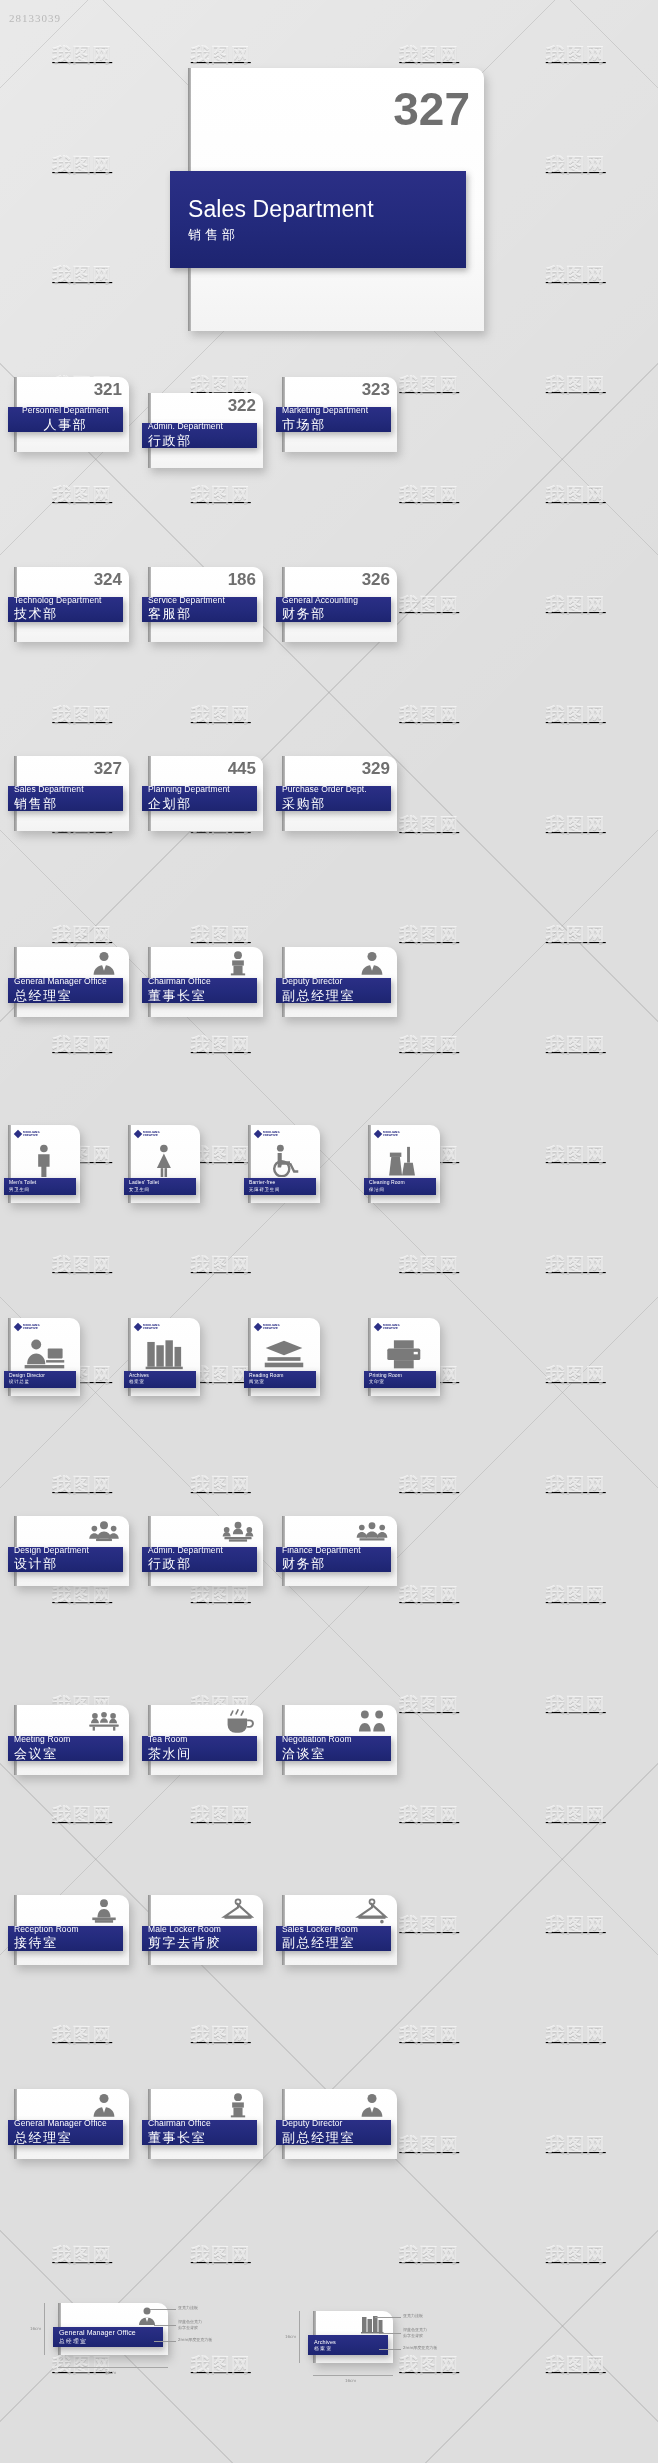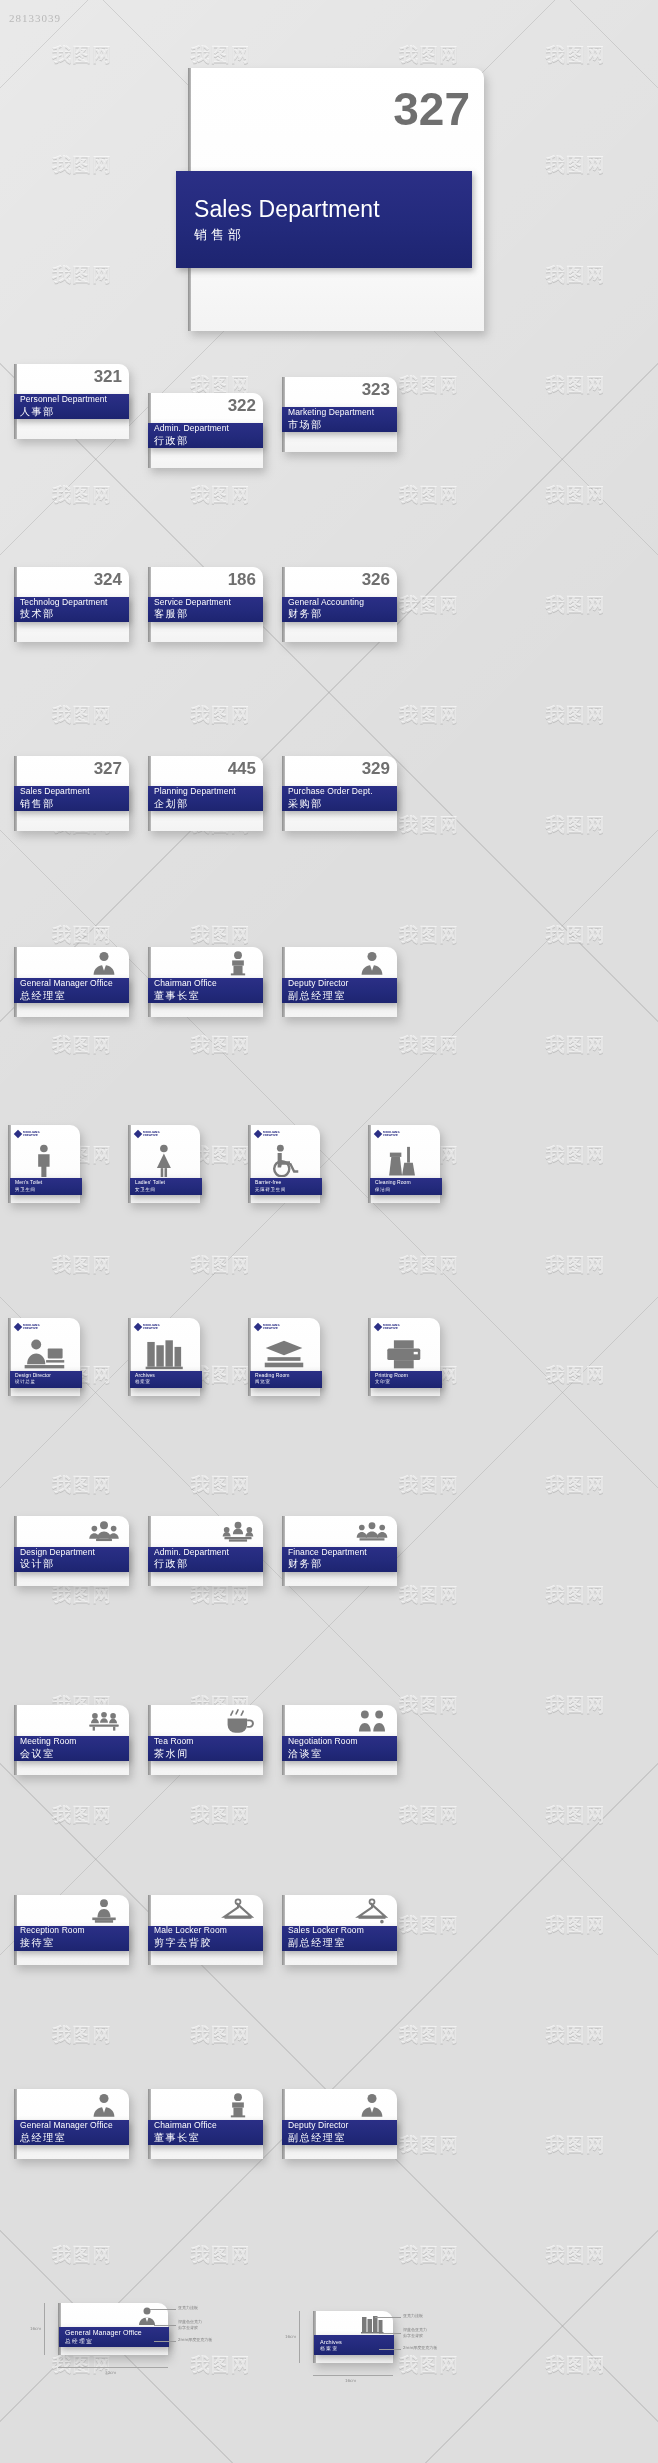--- a/index.html
+++ b/index.html
@@ -28,20 +28,21 @@
       repeating-linear-gradient(-45deg, transparent 0 164px, rgba(160,160,160,0.35) 164px 165px, transparent 165px 330px);
     z-index: 3;
   }
   .wm-grid {
     position: absolute; inset: 0;
     pointer-events: none;
     display: grid;
     grid-template-columns: repeat(4, 1fr);
     grid-auto-rows: 110px;
     z-index: 4;
+    text-decoration: underline;
   }
   .wm-grid span {
     font-size: 19px;
     font-weight: 700;
     color: rgba(255,255,255,0.62);
     text-shadow: 0 1px 0 rgba(150,150,150,0.45);
     letter-spacing: 1px;
     align-self: center;
     justify-self: center;
     font-family: "DejaVu Sans", sans-serif;
@@ -74,31 +75,30 @@
     background: linear-gradient(90deg,#8f8f8f,#bdbdbd);
   }
   .band {
     position: absolute;
     background: linear-gradient(180deg,#2b2f86 0%,#232a7c 55%,#1d2470 100%);
     box-shadow: 2px 3px 6px rgba(90,90,90,0.45);
     color: #fff;
     display: flex;
     flex-direction: column;
     justify-content: center;
-    margin-left: 6px;
   }
   .band .en {
     font-size: 8.5px;
     font-weight: 400;
     letter-spacing: 0.1px;
     line-height: 1.15;
     white-space: nowrap;
   }
   .band .cn {
-    font-size: 10px;
+    font-size: 13px;
     letter-spacing: 1.6px;
     line-height: 1.25;
     margin-top: 1px;
     white-space: nowrap;
     font-family: "DejaVu Sans", sans-serif;
   }
   .roomno {
     position: absolute;
     font-weight: 700;
     color: #6f6f6f;
@@ -194,21 +194,21 @@
 
   <div class="plate" id="hero">
     <div class="roomno">327</div>
     <div class="band">
       <div class="en">Sales Department</div>
       <div class="cn">销售部</div>
     </div>
   </div>
 
   <div id="sections">
-      <div class="plate num-card" style="left: 14px; top: 364px;">
+      <div class="plate num-card" style="left: 14px; top: 377px; text-align: center;">
         <div class="roomno">321</div>
         <div class="band">
           <div class="en">Personnel Department</div>
           <div class="cn">人事部</div>
         </div>
       </div>
       <div class="plate num-card" style="left: 148px; top: 393px;">
         <div class="roomno">322</div>
         <div class="band">
           <div class="en">Admin. Department</div>

